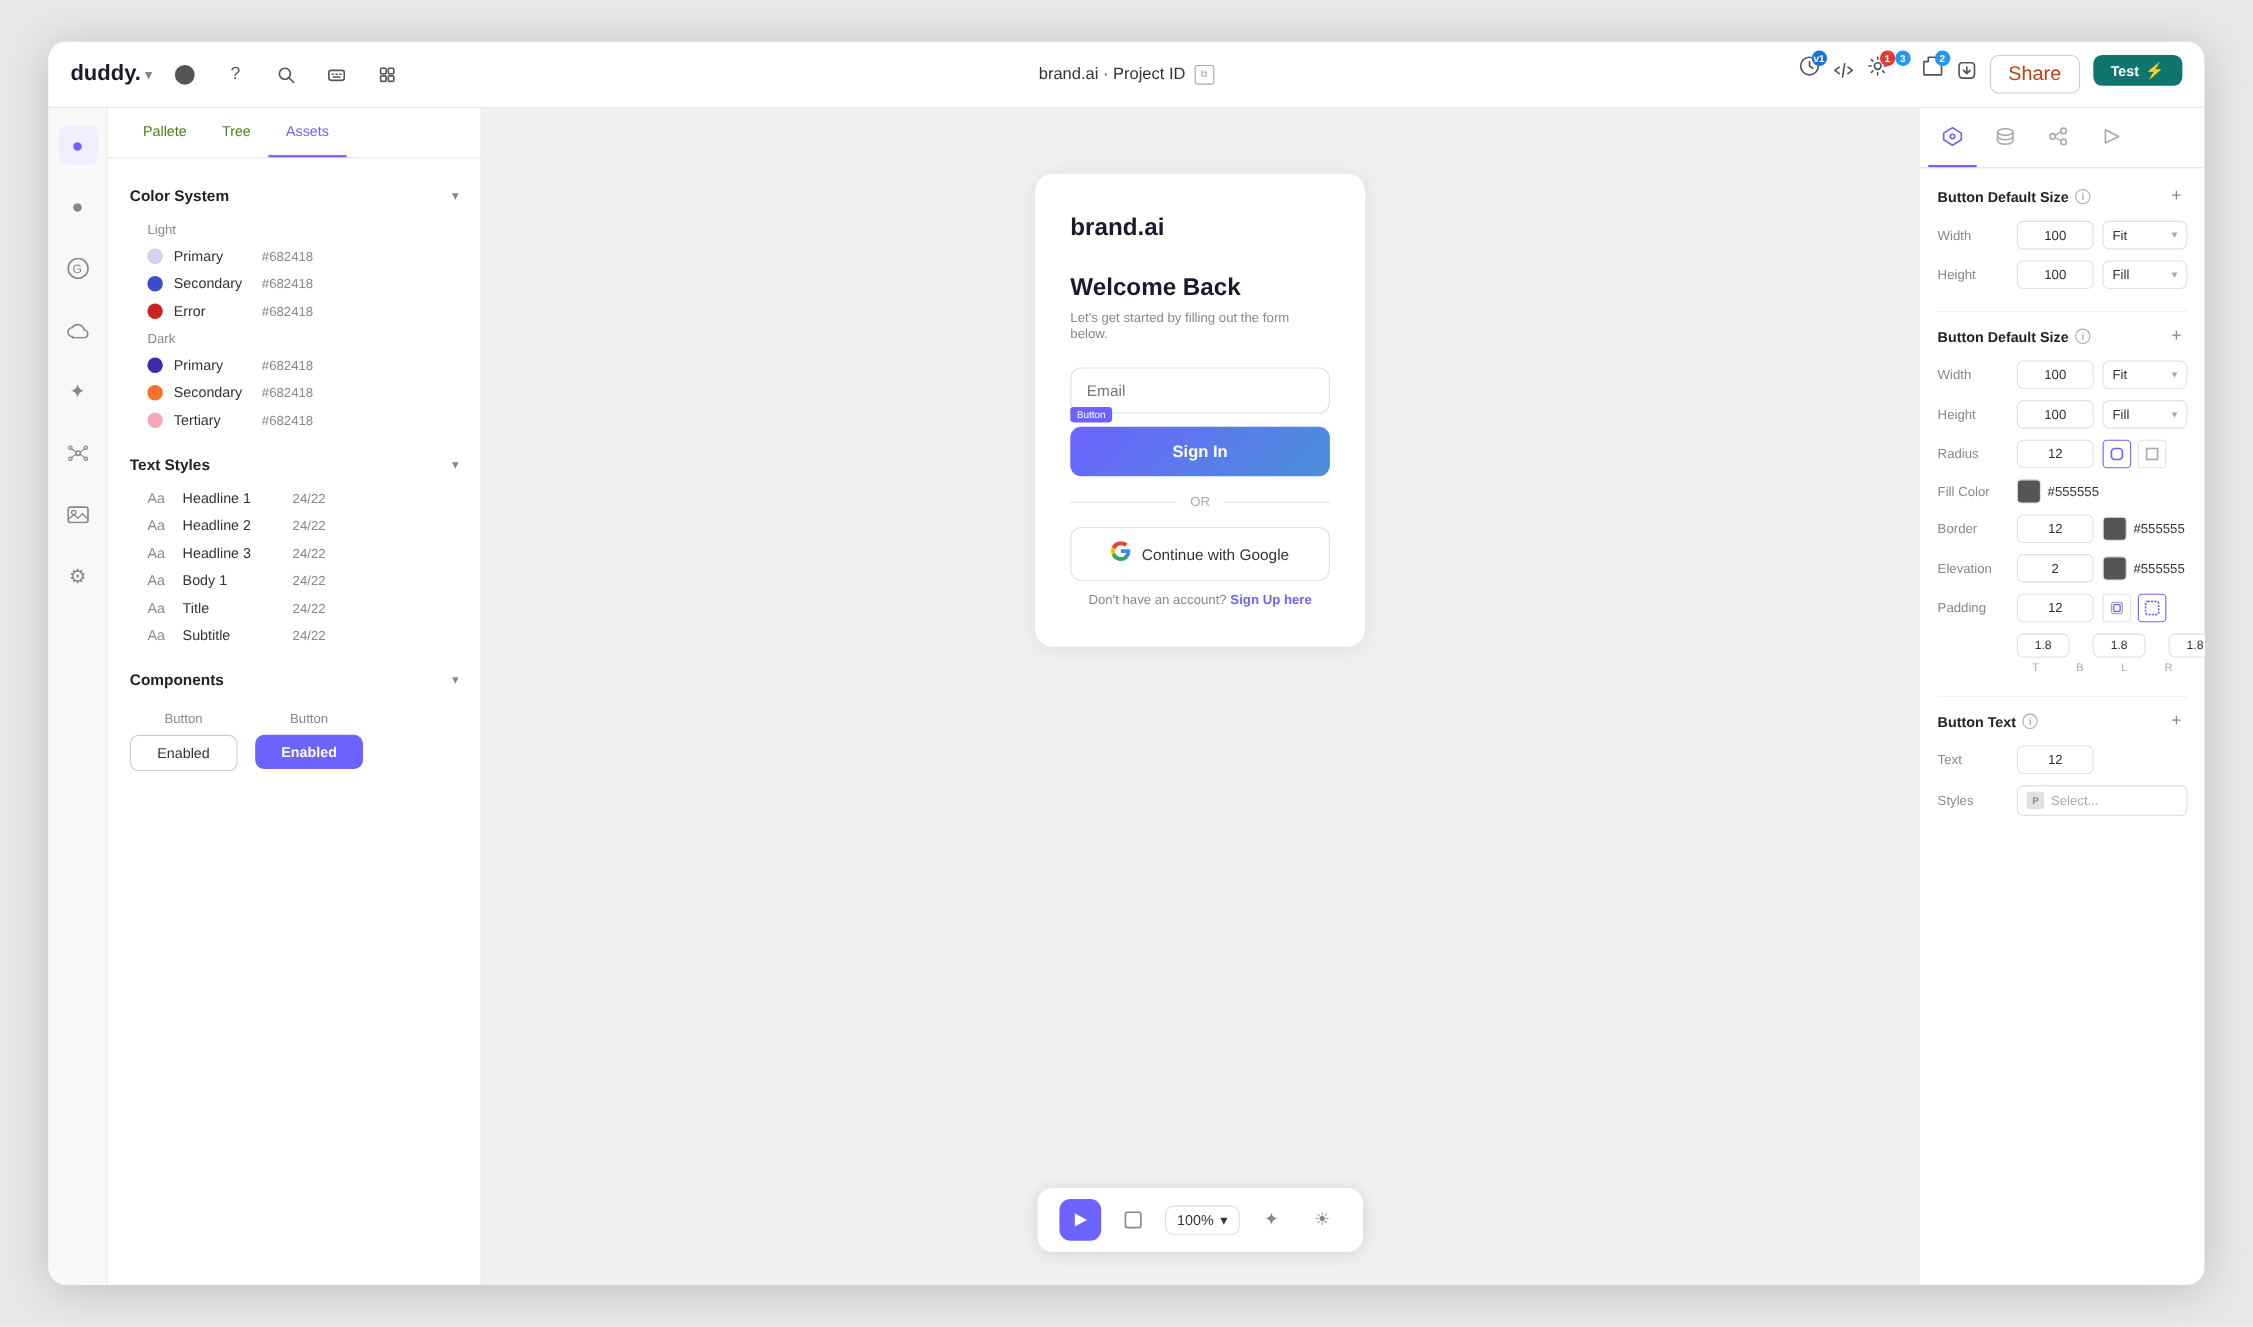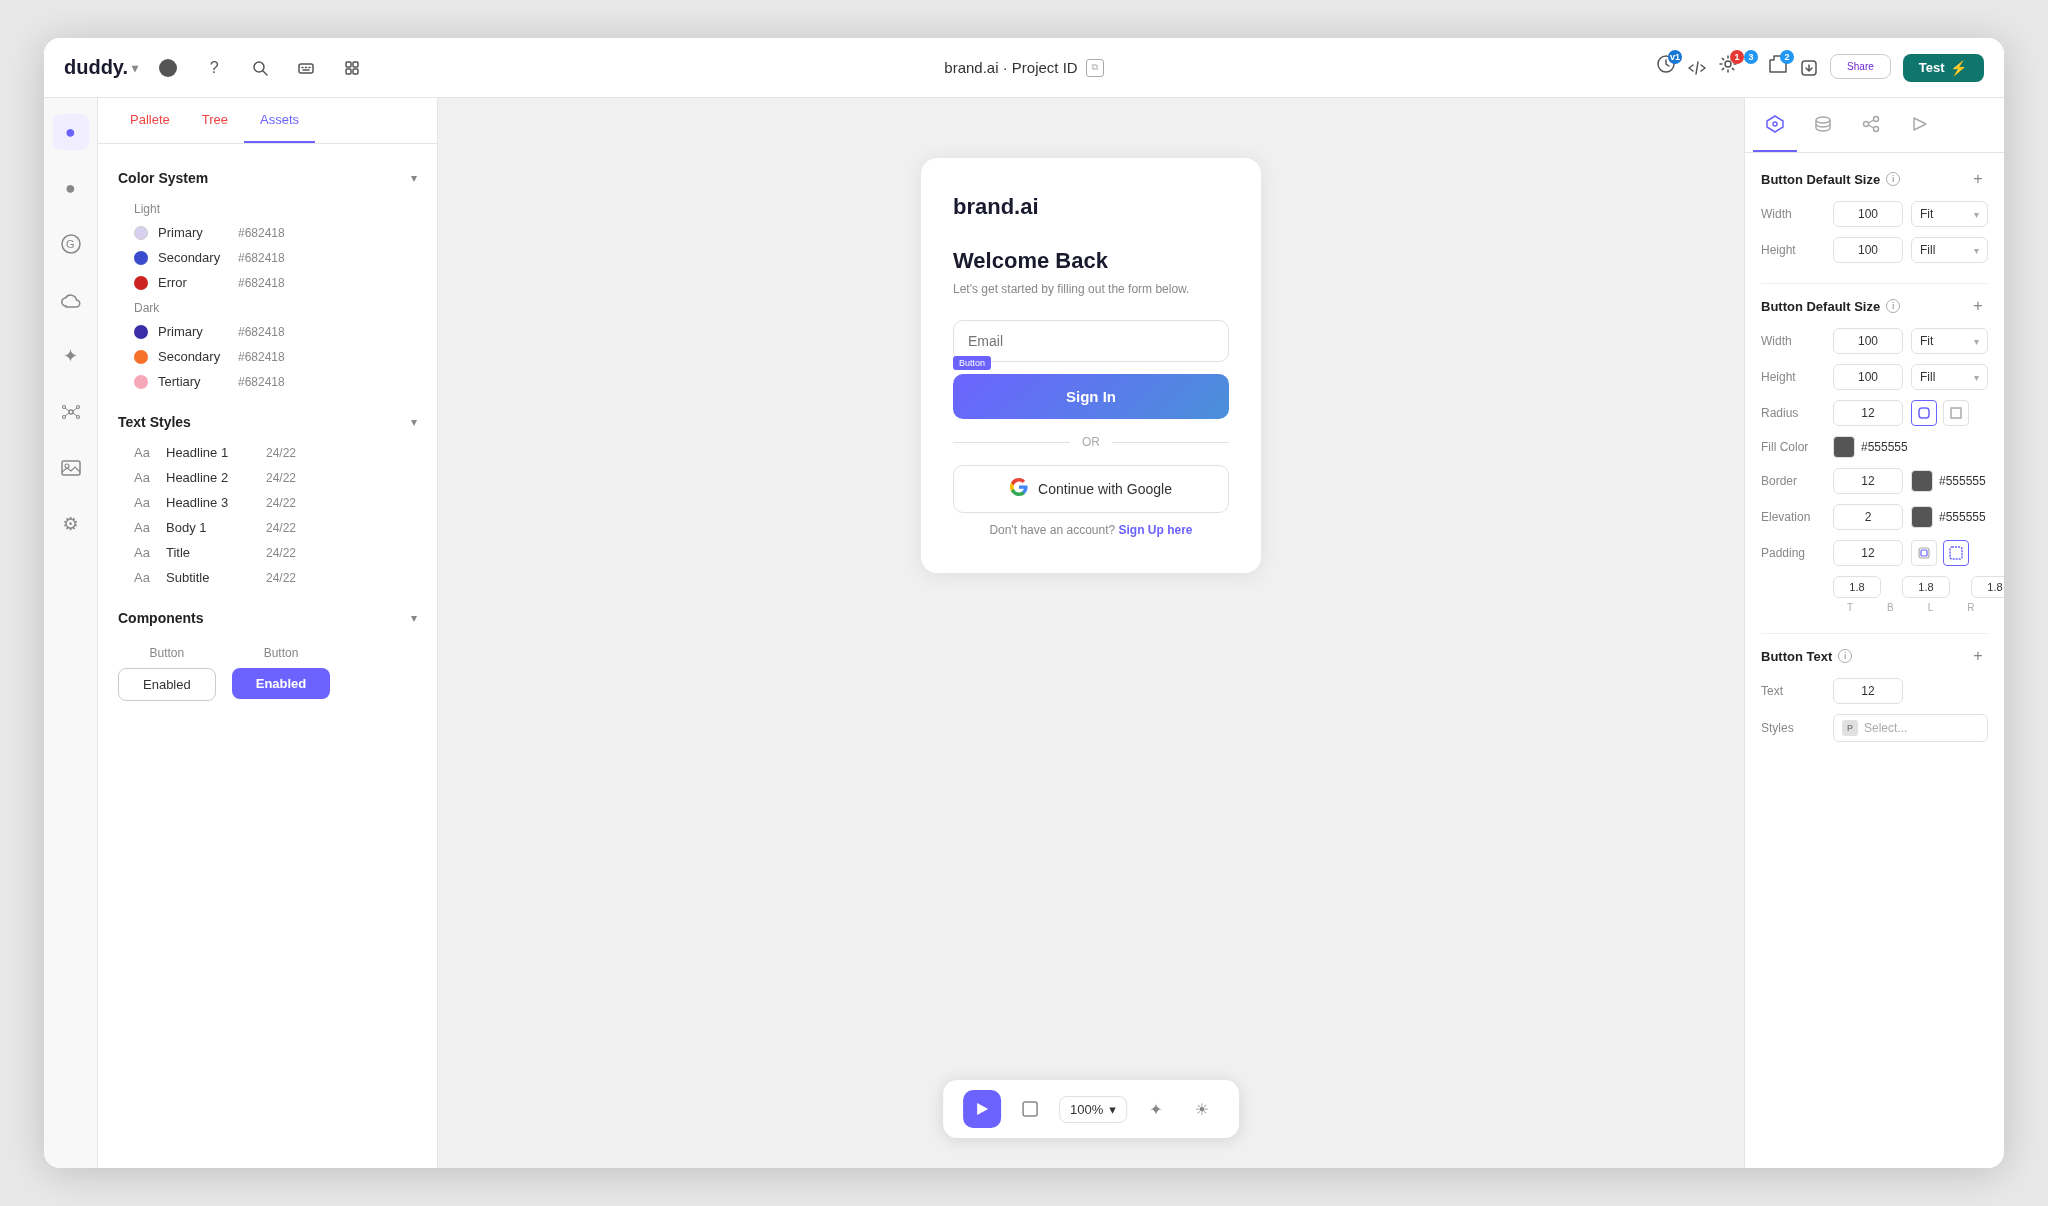--- a/index.html
+++ b/index.html
@@ -122,23 +122,23 @@
       justify-content: center;
       font-weight: 700;
     }
     .badge-red { background: #e53935; }
     .badge-blue { background: #1976d2; }
     .share-btn {
       padding: 6px 16px;
       border: 1.5px solid #ccc;
       border-radius: 8px;
       background: #fff;
-      font-size: 10px;
-      cursor: pointer;
-      color: #6d28d9;
+      font-size: 18px;
+      cursor: pointer;
+      color: #c2410c;
       font-weight: 500;
     }
     .test-btn {
       padding: 6px 16px;
       background: #0f766e;
       color: #fff;
       border: none;
       border-radius: 8px;
       font-size: 13px;
       cursor: pointer;
@@ -168,21 +168,21 @@
       overflow: hidden;
     }
     .sidebar-tabs {
       display: flex;
       border-bottom: 1px solid #e5e5e5;
       padding: 0 16px;
     }
     .sidebar-tab {
       padding: 14px 16px;
       font-size: 13px;
-      color: #ef4444;
+      color: #4d7c0f;
       cursor: pointer;
       border-bottom: 2px solid transparent;
       font-weight: 500;
     }
     .sidebar-tab.active {
       color: #6c63ff;
       border-bottom: 2px solid #6c63ff;
     }
     .sidebar-content {
       flex: 1;
@@ -321,21 +321,21 @@
       flex-direction: column;
       align-items: center;
       justify-content: flex-start;
       padding: 60px 40px 20px;
       position: relative;
       overflow: hidden;
     }
 
     
     .login-card {
-      width: 340px;
+      width: 300px;
       background: #ffffff;
       border-radius: 16px;
       box-shadow: 0 2px 20px rgba(0,0,0,0.08);
       padding: 36px 32px;
     }
     .brand-name {
       font-size: 22px;
       font-weight: 700;
       color: #1a1a2e;
       margin-bottom: 28px;

